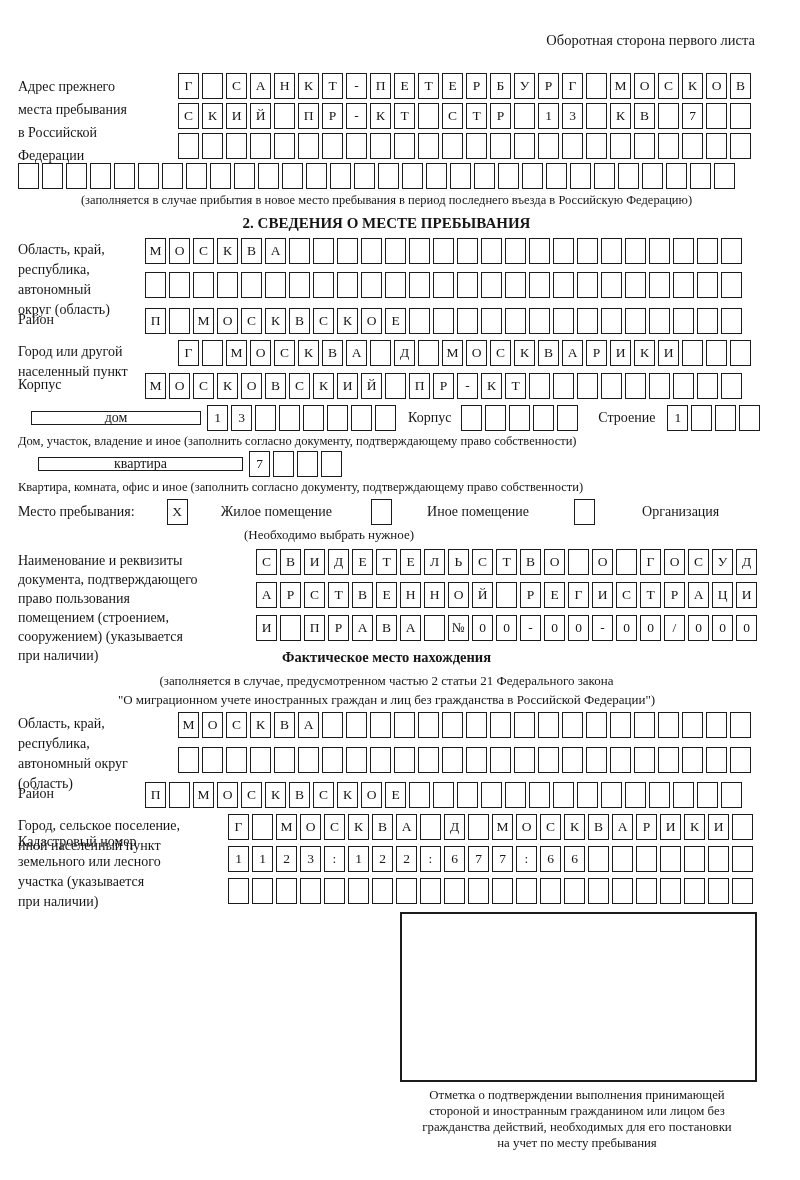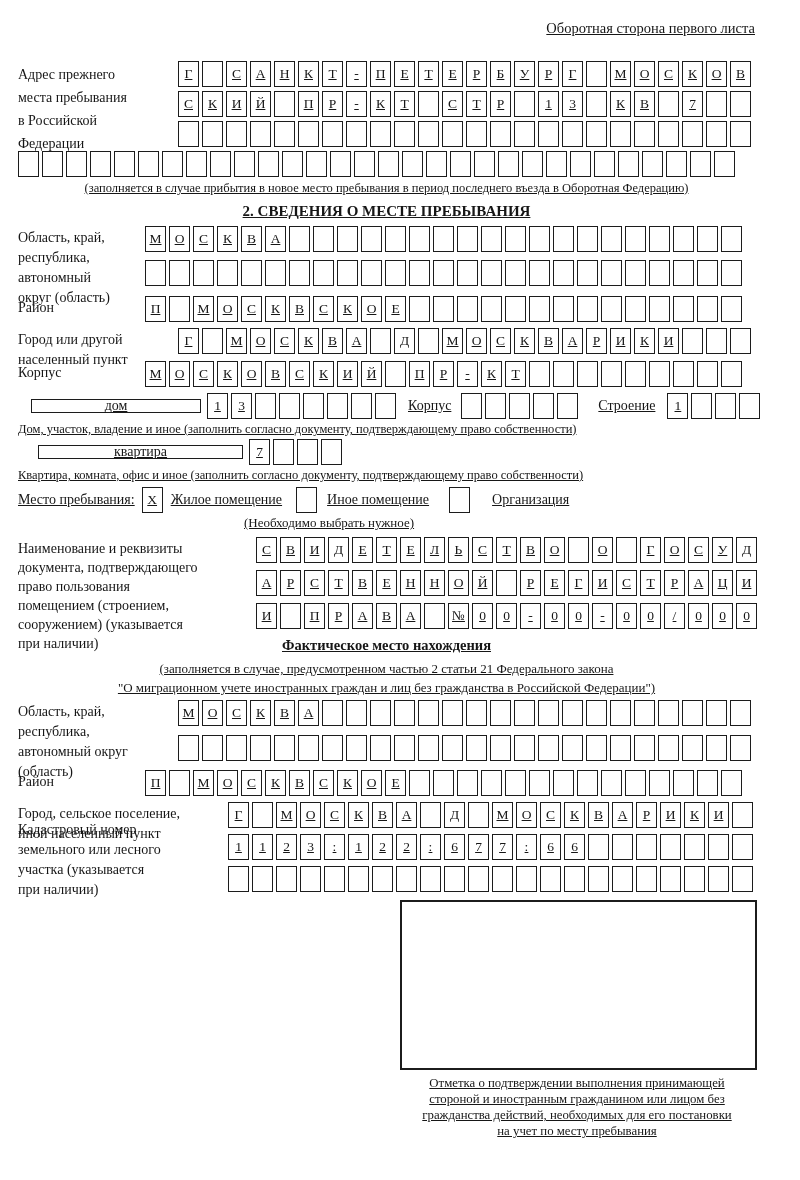--- a/index.html
+++ b/index.html
@@ -6,23 +6,22 @@
   html, body { background: #fff; }
   body {
     width: 800px;
     font-family: "Liberation Serif", "DejaVu Serif", serif;
     color: #161616;
   }
   .page {
     position: relative;
     width: 800px;
     min-height: 1180px;
-    padding: 20px 45px 18px 18px;
+    padding: 32px 45px 18px 18px;
     background: #fff;
-    text-decoration: underline;
   }
   .header-note {
     text-align: right;
     font-size: 14.5px;
   }
   
   .boxrow { display: flex; gap: 3px; }
   .cell {
     flex: 0 0 21px;
     width: 21px; height: 26px;
@@ -62,21 +61,21 @@
     border: 1.5px solid #1c1c1c; height: 14px;
     display: inline-flex; align-items: center; justify-content: center;
     font-size: 14px; background: #fff; flex: 0 0 auto;
   }
   .w170 { width: 170px; } .w205 { width: 205px; }
 
   
   .mt-prev { margin-top: 24px; }
   .mt-row4 { margin-top: 4px; }
   .mt3 { margin-top: 3px; } .mt2 { margin-top: 2px; }
-  .mt4 { margin-top: 4px; } .mt5 { margin-top: 5px; }
+  .mt4 { margin-top: 4px; gap: 25px; } .mt5 { margin-top: 5px; }
   .mt6 { margin-top: 6px; } .mt7 { margin-top: 7px; }
   .mt9 { margin-top: 9px; } .mt10 { margin-top: 10px; } .mt16 { margin-top: 7px; }
   .mt18 { margin-top: 6px; }
 
   .stay-note { margin-left: 226px; font-size: 13px; margin-top: 2px; }
   .cad-label { top: -14px !important; }
 
   .stamp-box {
     margin-top: 8px; margin-left: 382px;
     width: 357px; height: 170px;
@@ -208,21 +207,21 @@
       <span class="cell"></span>
       <span class="cell"></span>
       <span class="cell"></span>
       <span class="cell"></span>
       <span class="cell"></span>
       <span class="cell"></span>
       <span class="cell"></span>
       <span class="cell"></span>
       <span class="cell"></span>
     </div>
-  <div class="caption center mt3">(заполняется в случае прибытия в новое место пребывания в период последнего въезда в Оборотная Федерацию)</div>
+  <div class="caption center mt3">(заполняется в случае прибытия в новое место пребывания в период последнего въезда в Российскую Федерацию)</div>
 
   <div class="sec-title mt6">2. СВЕДЕНИЯ О МЕСТЕ ПРЕБЫВАНИЯ</div>
 
   <div class="field pl127 mt5 gap8">
     <div class="label">
       <div>Область, край,</div>
       <div>республика,</div>
       <div>автономный</div>
       <div>округ (область)</div>
     </div>

